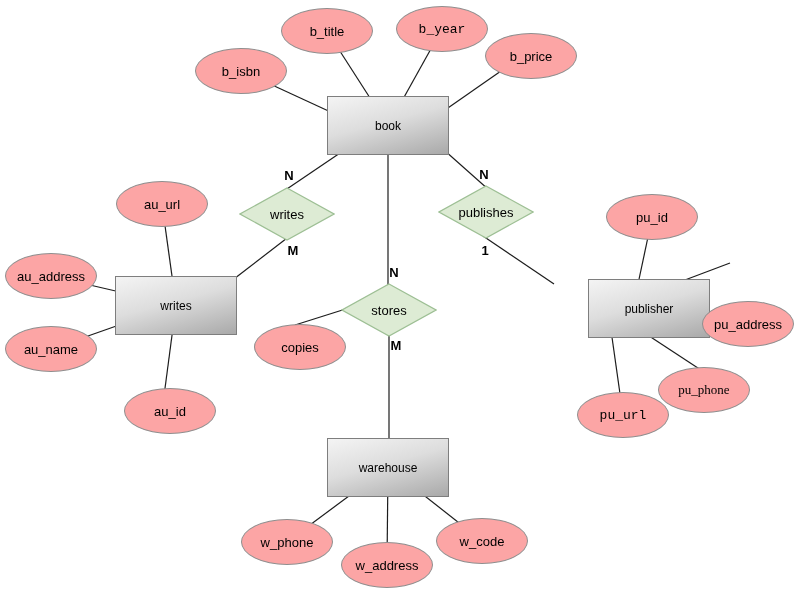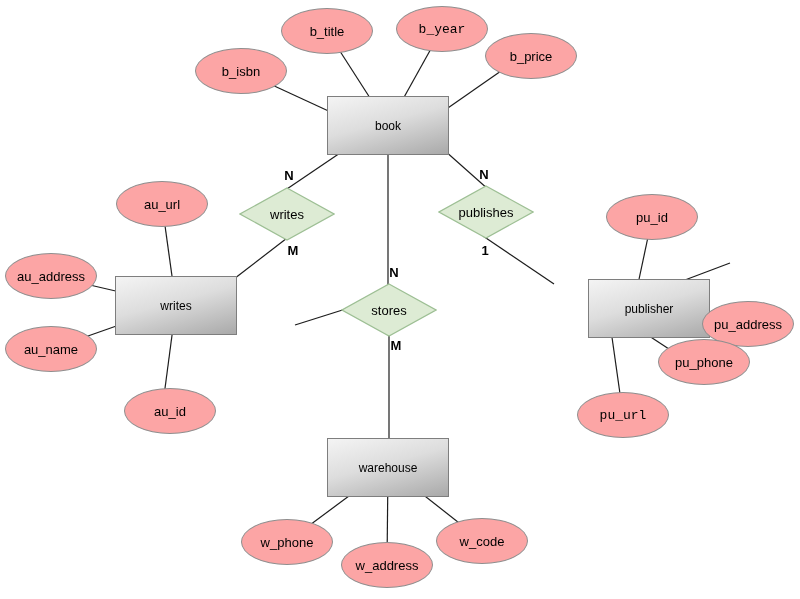--- a/index.html
+++ b/index.html
@@ -155,21 +155,22 @@
   <div class="attribute" style="left:396px; top:6px;font-family:Liberation Mono, monospace;">b_year</div>
   <div class="attribute" style="left:485px; top:33px;">b_price</div>
 
   <div class="attribute" style="left:116px; top:181px;">au_url</div>
   <div class="attribute" style="left:5px;   top:253px;">au_address</div>
   <div class="attribute" style="left:5px;   top:326px;">au_name</div>
   <div class="attribute" style="left:124px; top:388px;">au_id</div>
 
   <div class="attribute" style="left:606px; top:194px;text-align:center;">pu_id</div>
   <div class="attribute" style="left:702px; top:301px;">pu_address</div>
-  <div class="attribute" style="left:658px; top:339px;">pu_phone</div>
+  <div class="attribute" style="left:658px; top:367px;font-family:Liberation Serif, serif;">pu_phone</div>
   <div class="attribute" style="left:577px; top:392px;font-family:Liberation Mono, monospace;">pu_url</div>
 
+  <div class="attribute" style="left:254px; top:324px;">copies</div>
 
   <div class="attribute" style="left:241px; top:519px;">w_phone</div>
   <div class="attribute" style="left:341px; top:542px;">w_address</div>
   <div class="attribute" style="left:436px; top:518px;">w_code</div>
 
 </div>
 
 </body></html>

